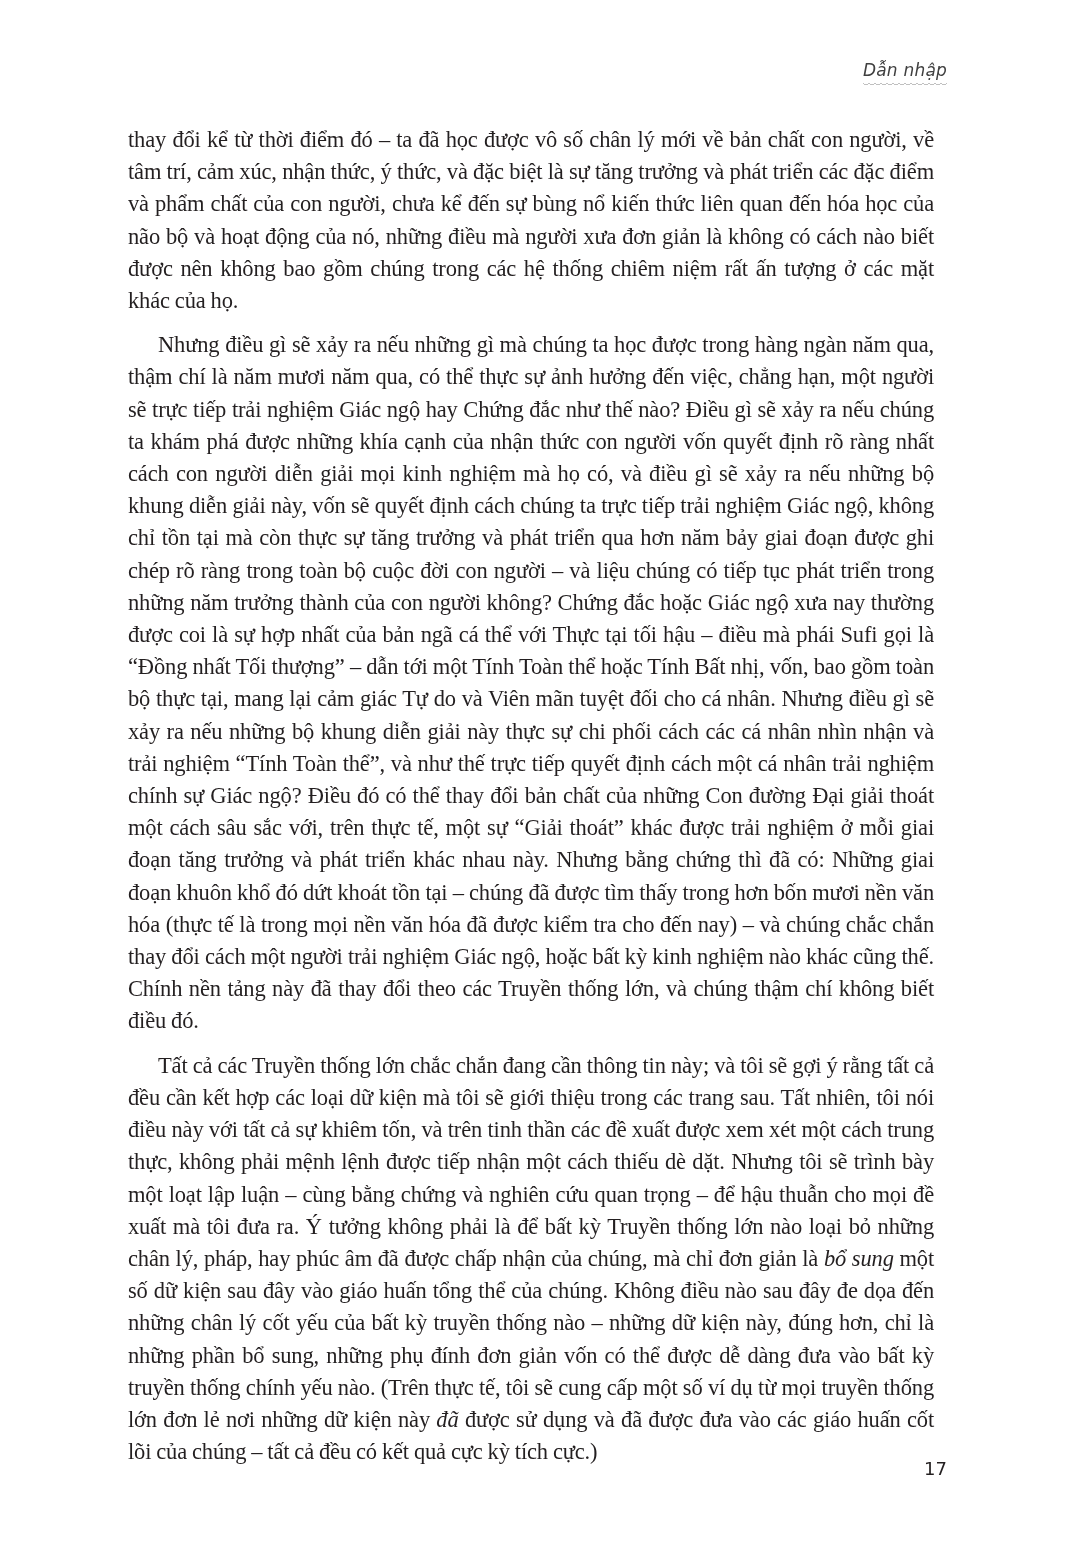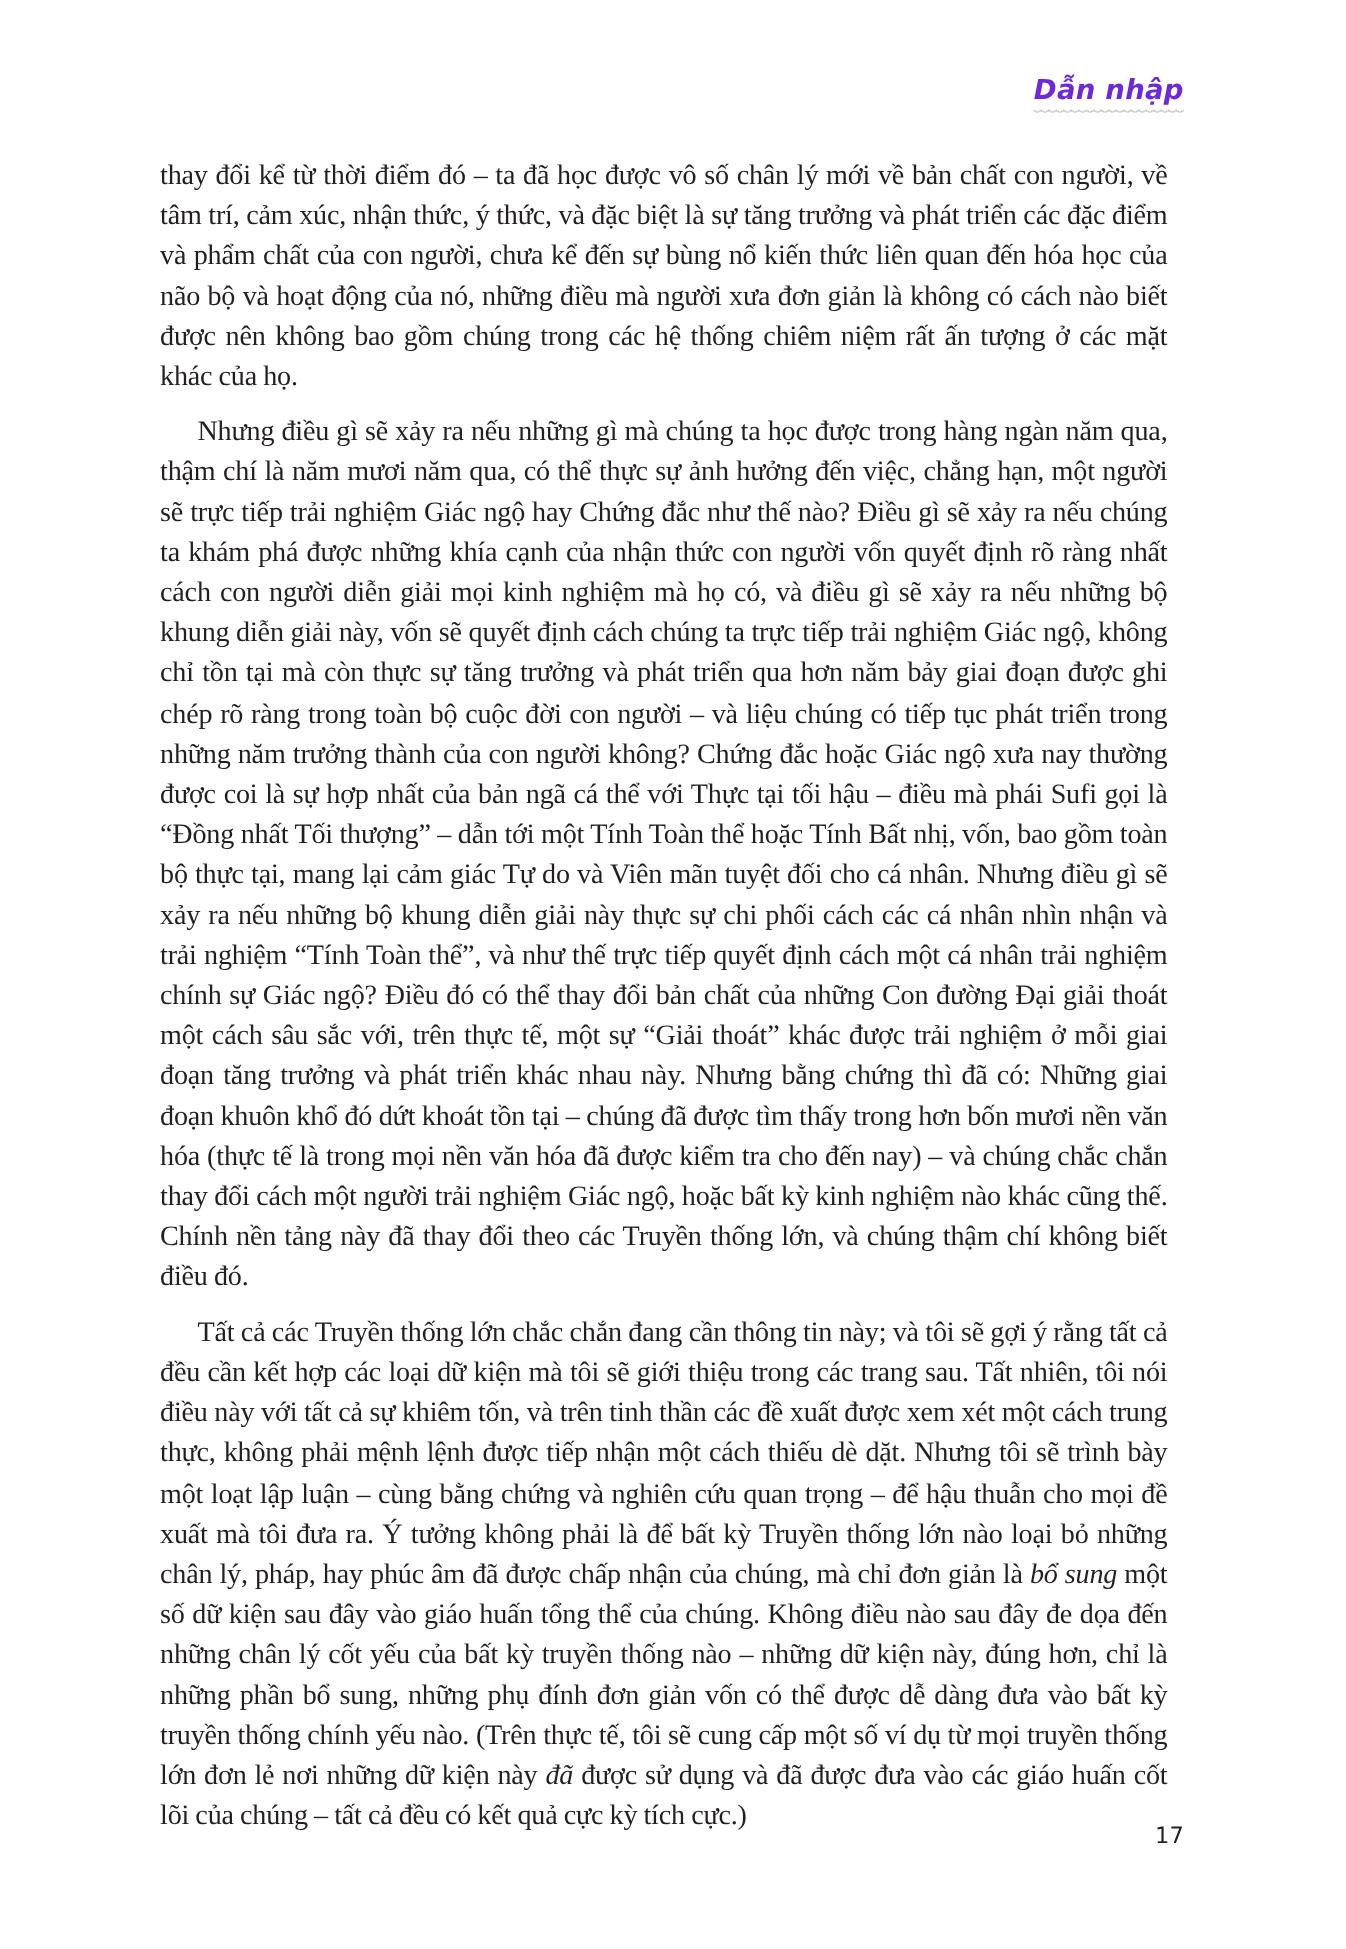--- a/index.html
+++ b/index.html
@@ -13,24 +13,23 @@
       position: relative;
       overflow: hidden;
       color: #231f20;
     }
     .running-header {
       position: absolute;
       top: 60px;
       right: 130px;
       font-family: "DejaVu Sans", sans-serif;
       font-style: italic;
-      font-size: 22px;
-      color: #6d28d9;
+      font-size: 17px;
+      color: #404040;
       letter-spacing: 0.2px;
-      font-weight: bold;
     }
     .running-header .wavy {
       display: block;
       height: 6px;
       margin-top: 2px;
       background-image: radial-gradient(circle at 3px -1px, transparent 3px, #b0b0b0 3px, #b0b0b0 4px, transparent 4px);
       background-size: 6px 6px;
       background-repeat: repeat-x;
       opacity: 0.8;
     }

